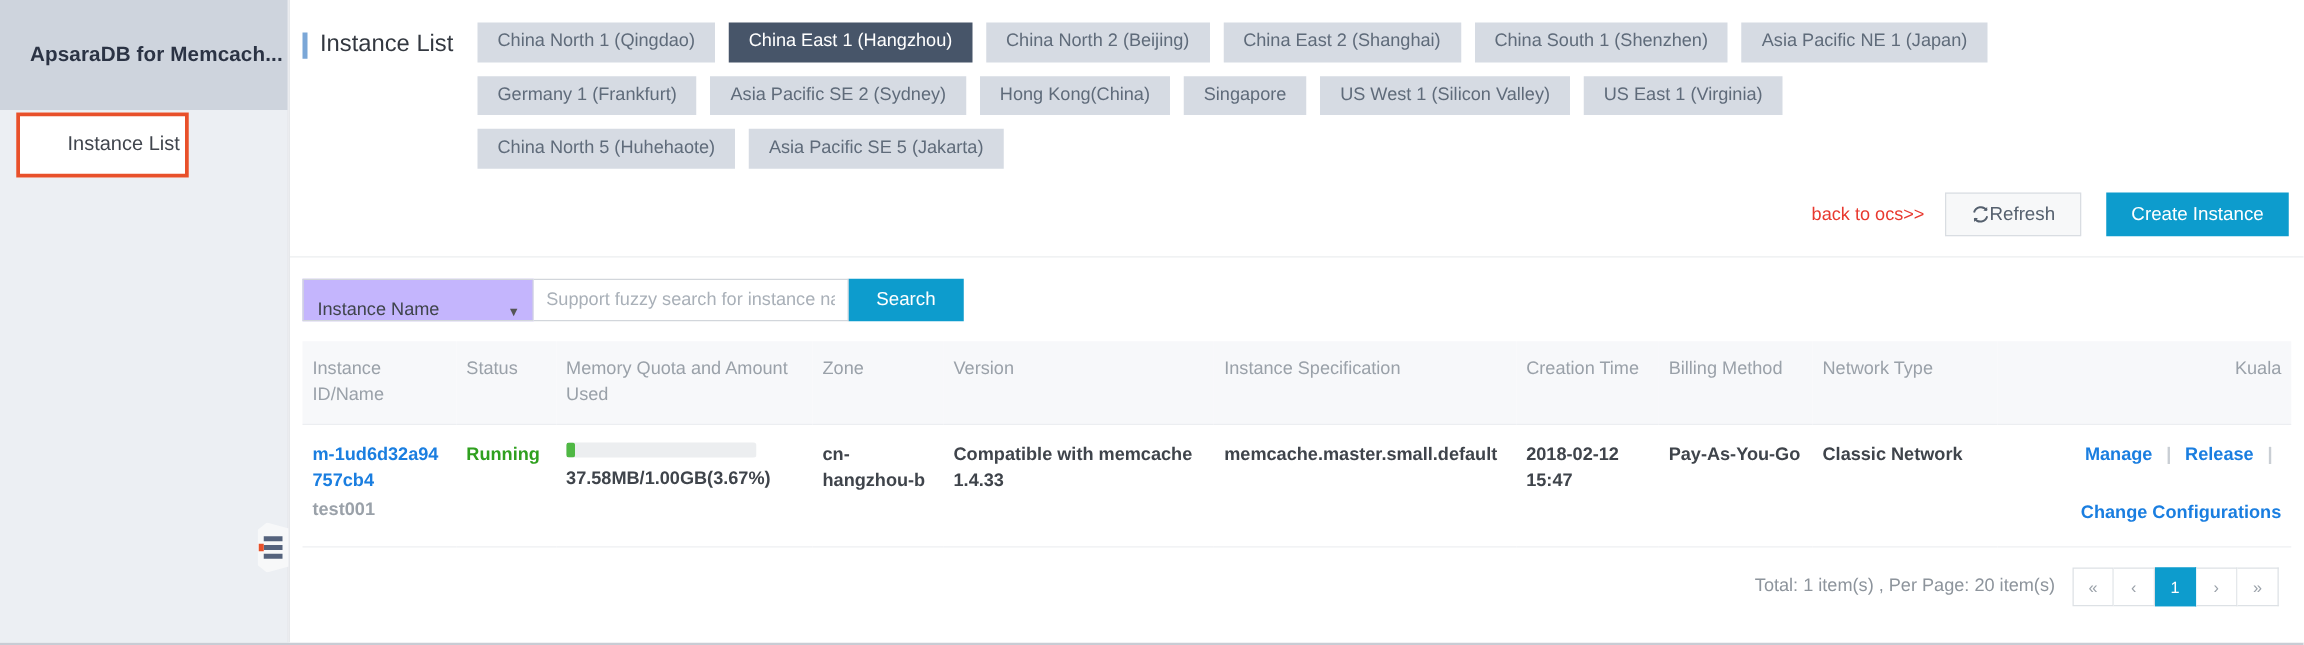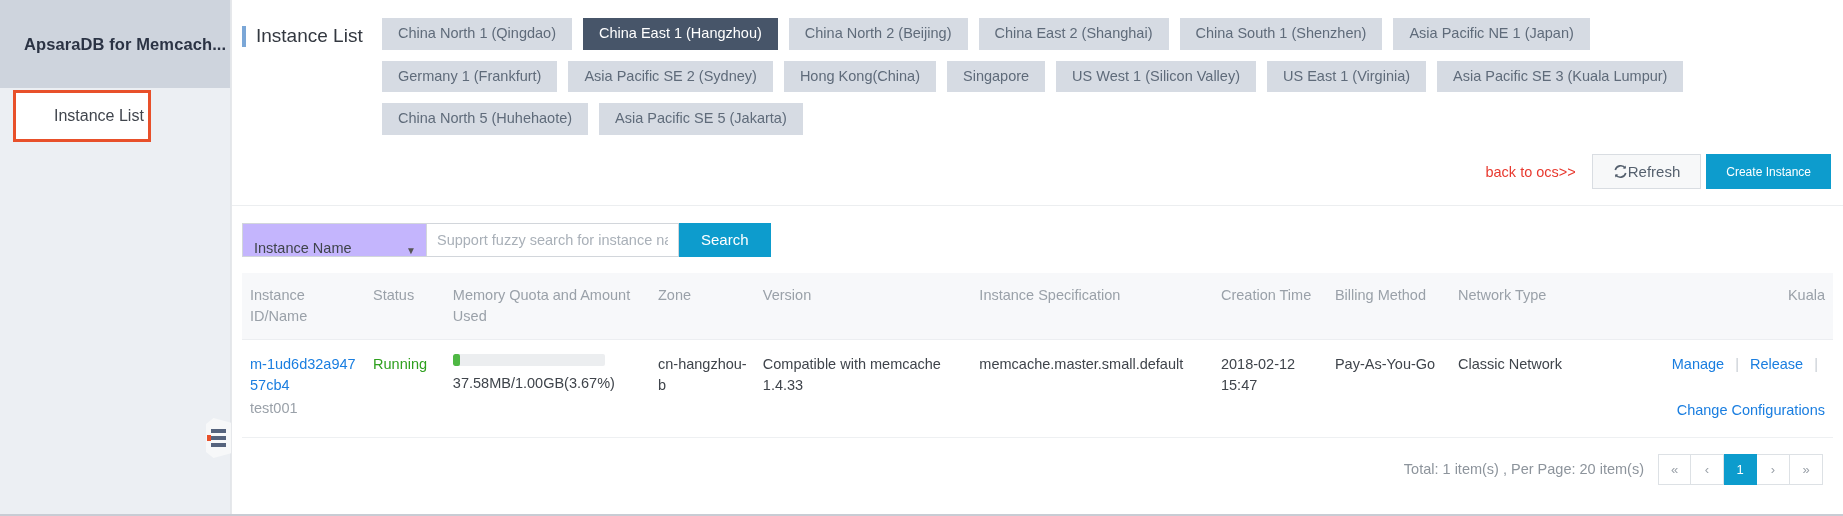--- a/index.html
+++ b/index.html
@@ -167,28 +167,28 @@
     cursor: pointer;
   }
   .refresh-ico {
     display: inline-block;
     width: 15px; height: 15px;
     position: relative;
   }
   .btn-create {
     background: #0d9ccd;
     color: #ffffff;
-    font-size: 12px;
+    font-size: 15px;
     height: 35px;
     padding: 0 20px;
     display: flex;
     align-items: center;
     border: none;
     cursor: pointer;
-    margin-left: 5px;
+    margin-left: 20px;
   }
 
   
   .search-row {
     display: flex;
     align-items: center;
     padding-left: 10px;
     margin-top: 13px;
     border-top: 1px solid #eceef0;
     padding-top: 17px;
@@ -249,20 +249,21 @@
     line-height: 1.45;
   }
   table.grid thead th.right { text-align: right; }
   table.grid tbody td {
     font-size: 14.5px;
     color: #3f444b;
     padding: 14px 8px 16px 8px;
     vertical-align: top;
     line-height: 1.45;
     border-bottom: 1px solid #eef0f2;
+    font-weight: bold;
   }
   .id-link { color: #1a7ee0; display: block; word-break: break-all; }
   .id-sub { color: #9aa1a9; display: block; margin-top: 2px; }
   .status-running { color: #2fa01f; }
   .bar-outer {
     width: 152px; height: 12px;
     background: #eceef0;
     border-radius: 2px;
     overflow: hidden;
     margin-bottom: 7px;
@@ -340,21 +341,20 @@
           <div class="region-tab">Asia Pacific NE 1 (Japan)</div>
         </div>
 
         <div class="region-row r2">
           <div class="region-tab">Germany 1 (Frankfurt)</div>
           <div class="region-tab">Asia Pacific SE 2 (Sydney)</div>
           <div class="region-tab">Hong Kong(China)</div>
           <div class="region-tab">Singapore</div>
           <div class="region-tab">US West 1 (Silicon Valley)</div>
           <div class="region-tab">US East 1 (Virginia)</div>
-          <div class="region-tab">Asia Pacific SE 3 (Kuala Lumpur)</div>
         </div>
 
         <div class="region-row r3">
           <div class="region-tab">China North 5 (Huhehaote)</div>
           <div class="region-tab">Asia Pacific SE 5 (Jakarta)</div>
         </div>
 
       </div>
     </div>
 

